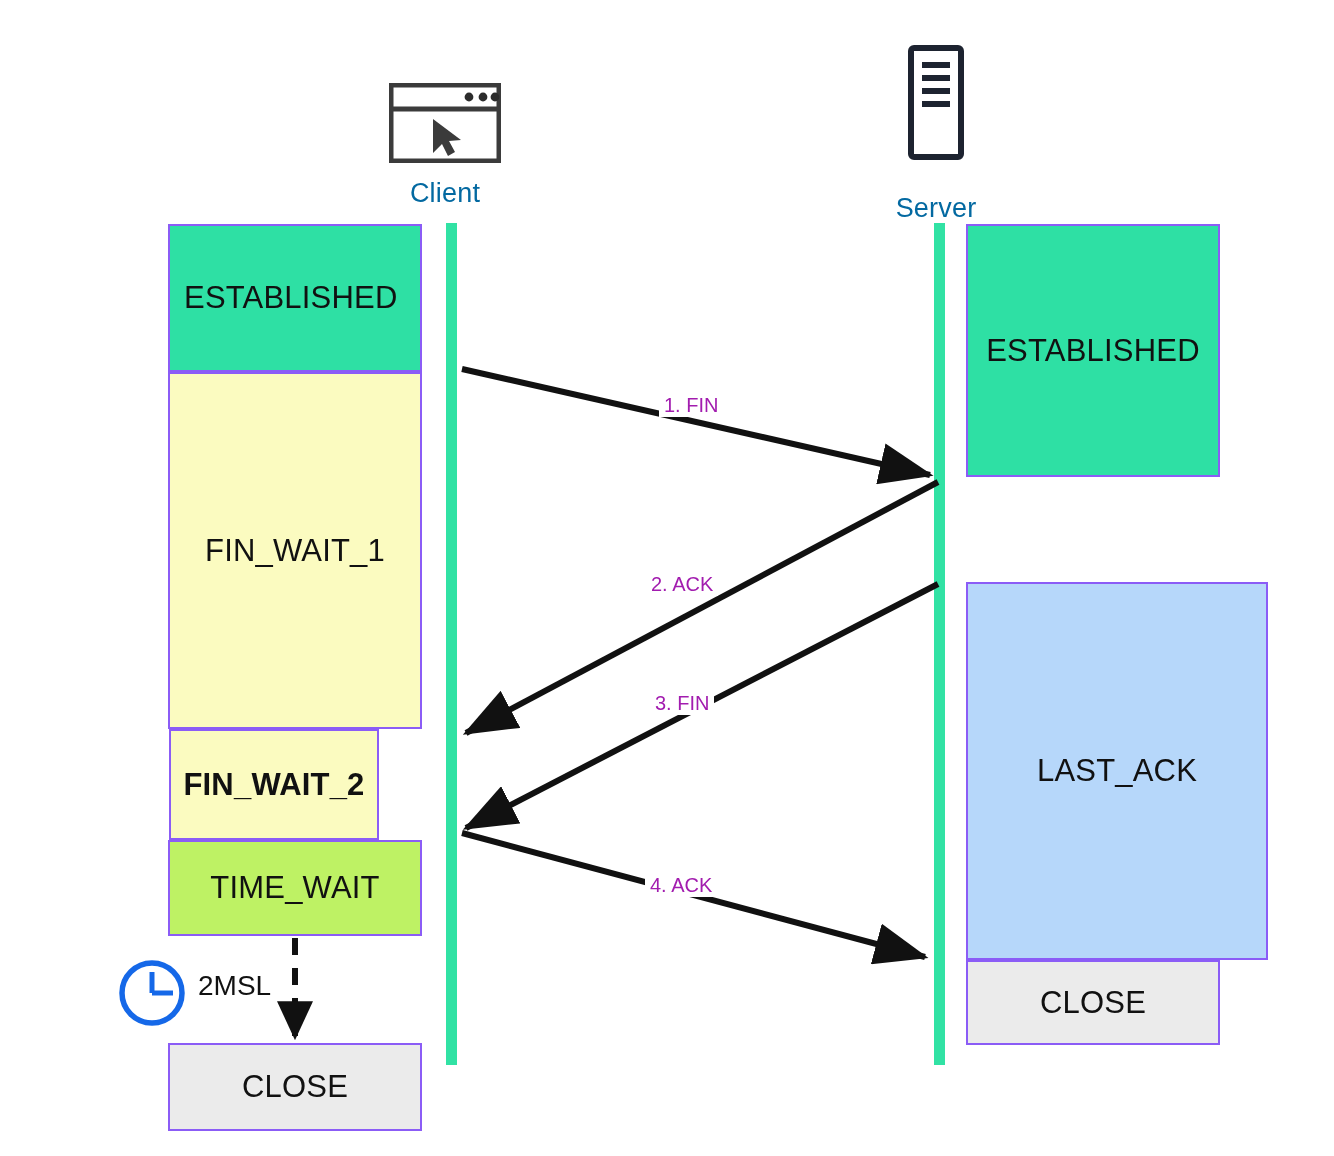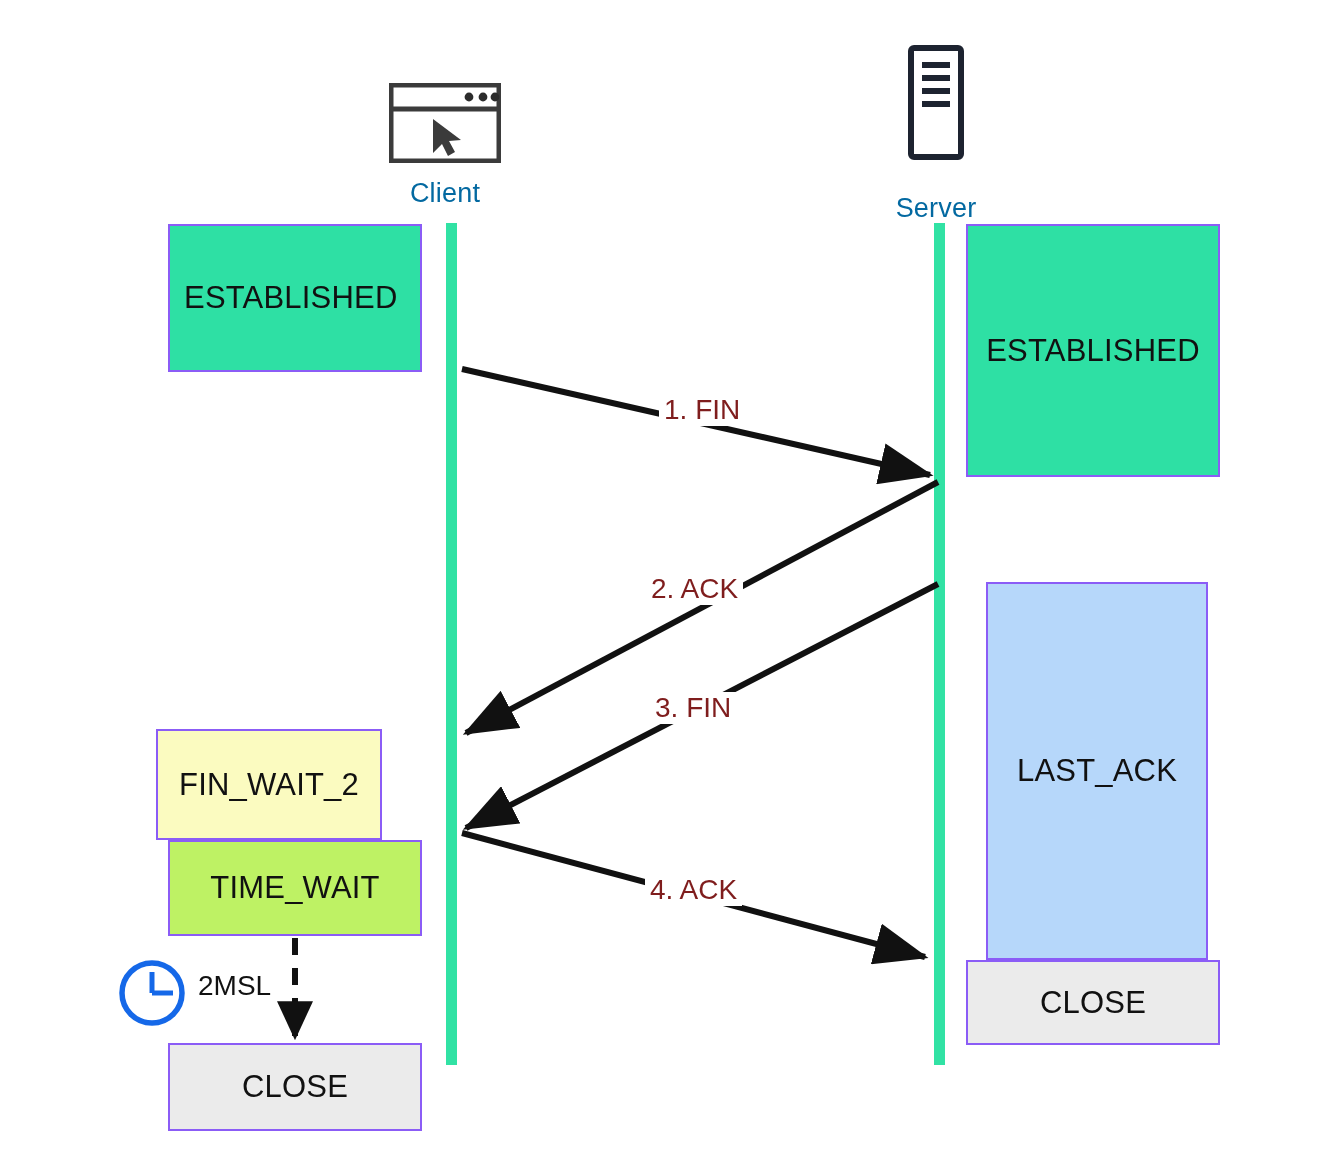--- a/index.html
+++ b/index.html
@@ -49,22 +49,22 @@
     color: #111111;
     letter-spacing: 0.2px;
     white-space: nowrap;
   }
   .state-box.align-left   { justify-content: flex-start; padding-left: 14px; }
   .state-box.align-center { justify-content: center; }
 
   
   .msg-label {
     position: absolute;
-    font-size: 28px;
-    color: #7f1d1d;
+    font-size: 20px;
+    color: #a21caf;
     white-space: nowrap;
     background: #ffffff;
     padding: 0 5px;
   }
 
   
   .msl-label {
     position: absolute;
     font-size: 28px;
     color: #111111;
@@ -108,39 +108,42 @@
   </div>
   <div class="endpoint-caption" style="left:836px; top:193px; width:200px;">Server</div>
 
   <div class="lifeline" style="left:446px; top:223px; height:842px;"></div>
   <div class="lifeline" style="left:934px; top:223px; height:842px;"></div>
 
   <div class="state-box align-left" style="left:168px; top:224px; width:254px; height:148px; background:#2EE0A4;">
     <span>ESTABLISHED</span>
   </div>
 
+  <div class="state-box align-center" style="left:168px; top:372px; width:254px; height:357px; background:#FBFBC0;">
+    <span>FIN_WAIT_1</span>
+  </div>
 
-  <div class="state-box align-center" style="left:156px; top:729px; width:226px; height:111px; background:#FBFBC0;">
+  <div class="state-box align-center" style="left:169px; top:729px; width:210px; height:111px; background:#FBFBC0;font-weight:bold;">
     <span>FIN_WAIT_2</span>
   </div>
 
   <div class="state-box align-center" style="left:168px; top:840px; width:254px; height:96px; background:#bef264;">
     <span>TIME_WAIT</span>
   </div>
 
   <div class="state-box align-center" style="left:168px; top:1043px; width:254px; height:88px; background:#EBEBEB;">
     <span>CLOSE</span>
   </div>
 
   <div class="state-box align-center" style="left:966px; top:224px; width:254px; height:253px; background:#2EE0A4;">
     <span>ESTABLISHED</span>
   </div>
 
 
-  <div class="state-box align-center" style="left:986px; top:582px; width:222px; height:378px; background:#B6D7FA;">
+  <div class="state-box align-center" style="left:966px; top:582px; width:302px; height:378px; background:#B6D7FA;">
     <span>LAST_ACK</span>
   </div>
 
   <div class="state-box align-center" style="left:966px; top:960px; width:254px; height:85px; background:#EBEBEB;">
     <span>CLOSE</span>
   </div>
 
   <svg class="overlay">
     <defs>
       <marker id="arrowhead" markerWidth="9" markerHeight="7" refX="8.4" refY="3.5" orient="auto" markerUnits="strokeWidth">

